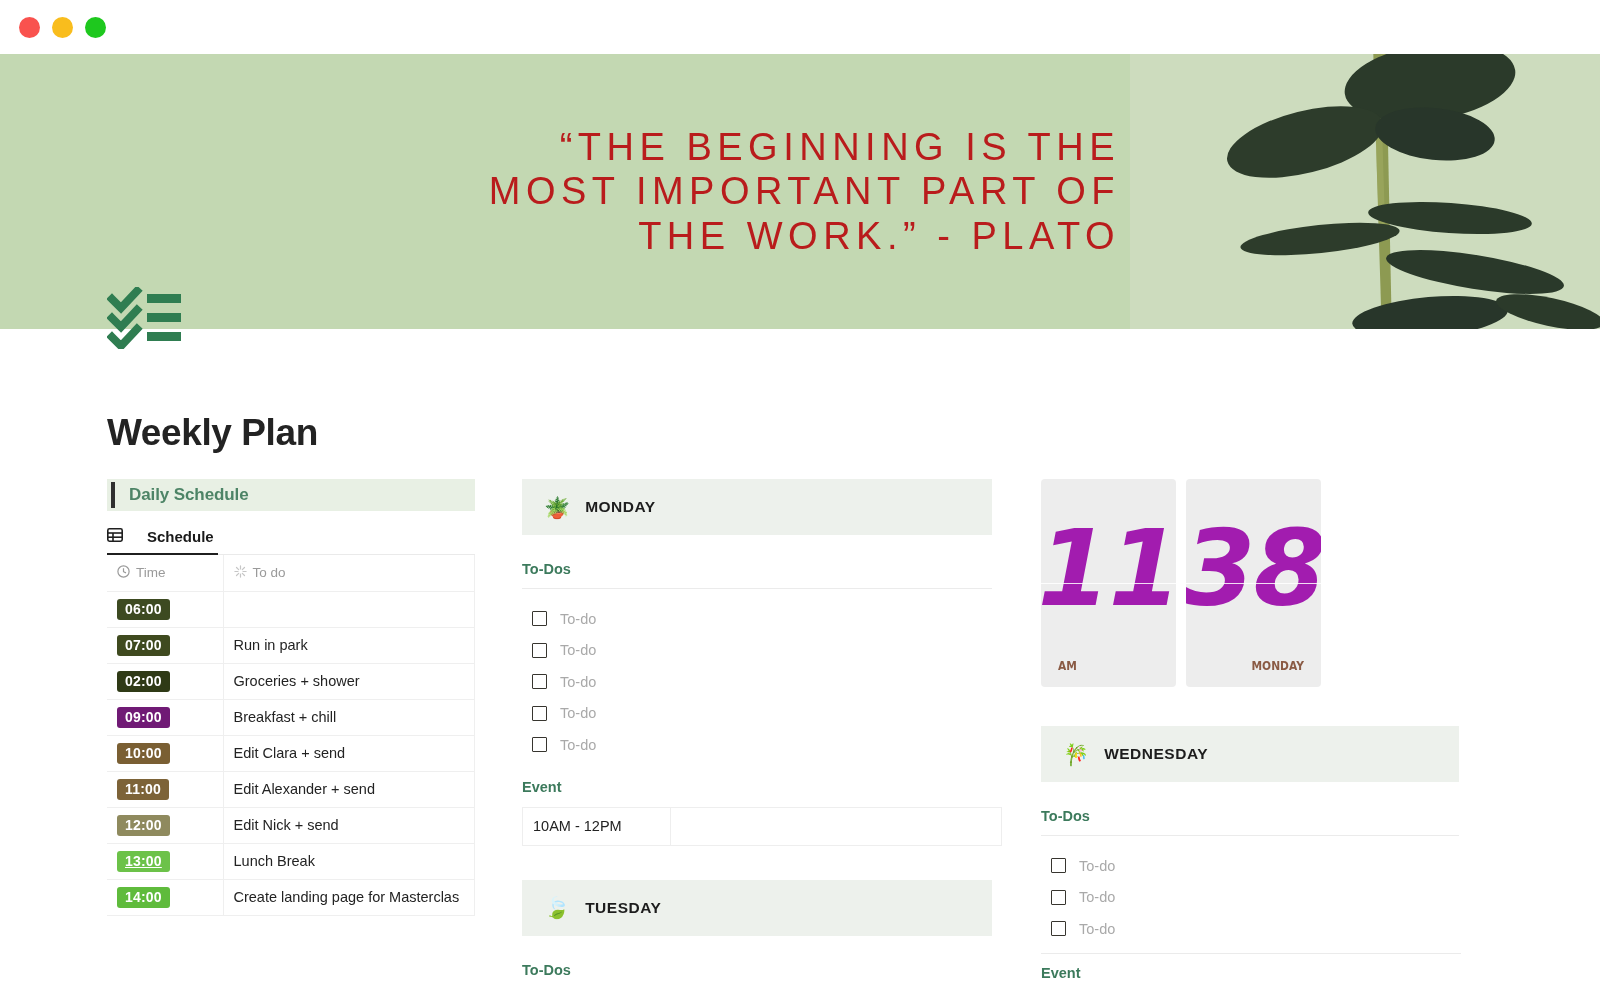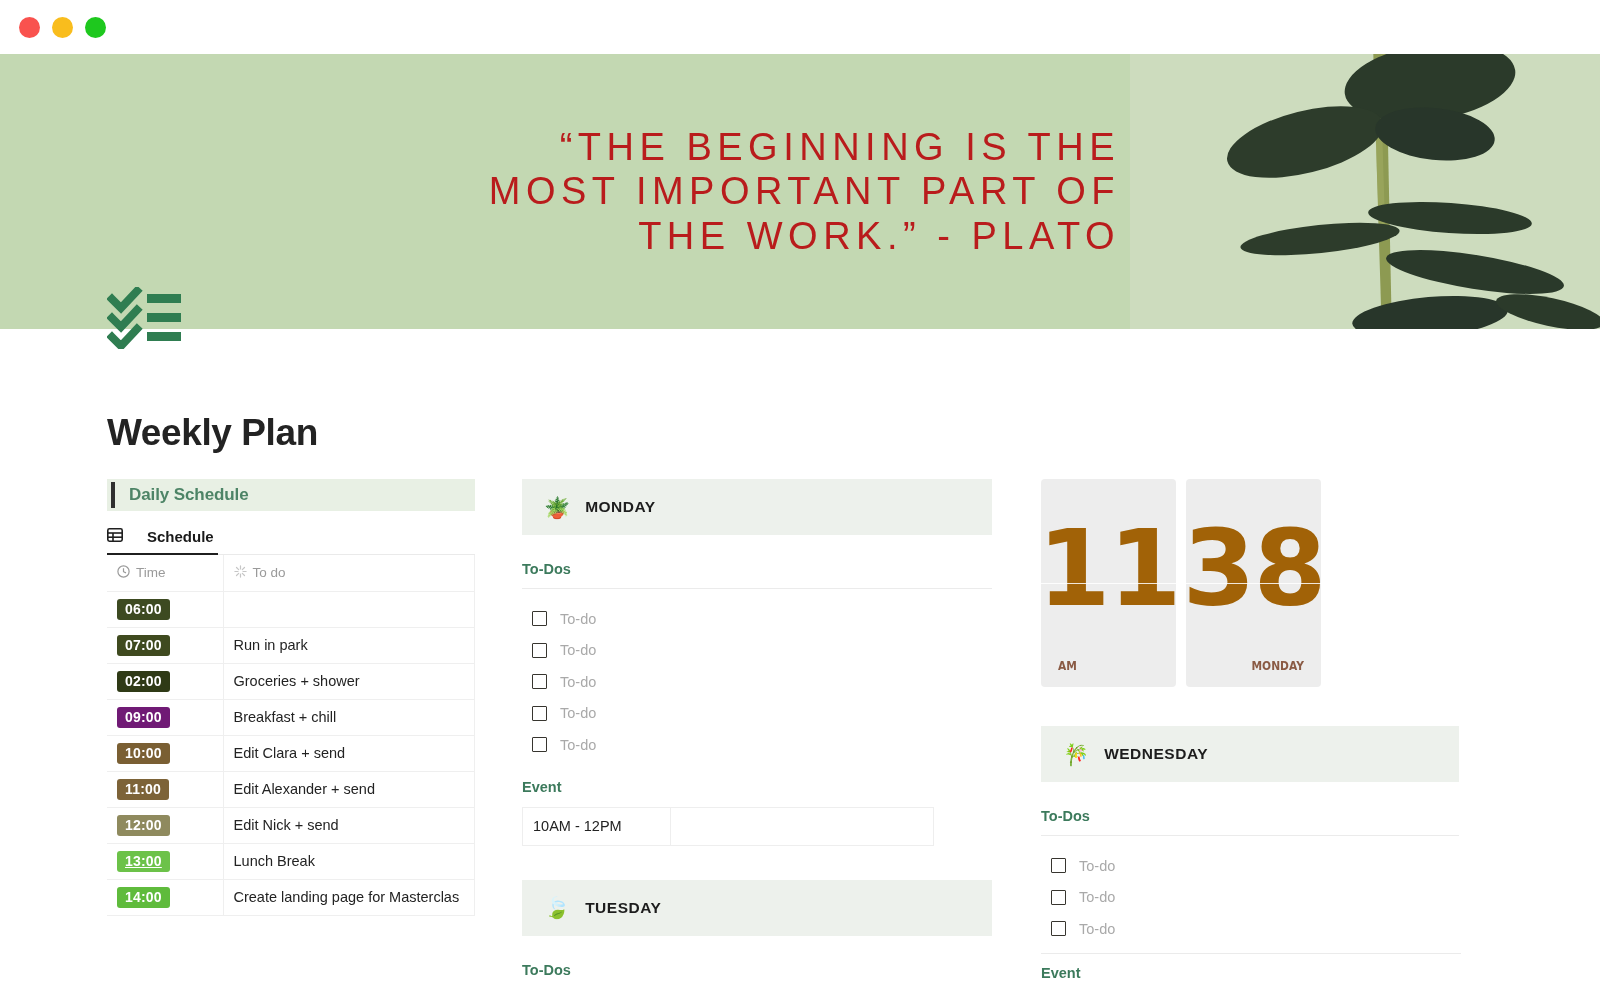--- a/index.html
+++ b/index.html
@@ -159,21 +159,21 @@
 
   .sec-gap { height: 18px; }
   .sec-label2 {
     font-size: 14.5px; font-weight: 700; color: #3c7a5c;
     margin-bottom: 12px;
   }
   .evt-table {
     display: flex;
     border: 1px solid #eeeeee;
     height: 39px;
-    width: 412px;
+    width: 480px;
     justify-content: center;
   }
   .evt-cell-a {
     width: 148px; border-right: 1px solid #eeeeee;
     display: flex; align-items: center; padding-left: 10px;
     font-size: 14.5px; color: #232323;
   }
   .evt-cell-b { flex: 1; }
 
   
@@ -189,23 +189,24 @@
   }
   .flip-card .seam {
     position: absolute; left: 0; right: 0; top: 104px;
     height: 1px; background: #ffffff; opacity: .85;
   }
   .flip-digit {
     position: absolute; left: 0; right: 0; top: 0; bottom: 0;
     display: flex; align-items: center; justify-content: center;
     font-family: "DejaVu Sans", sans-serif;
     font-size: 105px; font-weight: 700;
-    color: #a16207; letter-spacing: -2px;
+    color: #a21caf; letter-spacing: -2px;
     line-height: 1;
     padding-bottom: 28px;
+    font-style: italic;
   }
   .flip-meta {
     position: absolute; bottom: 14px;
     font-family: "DejaVu Sans", sans-serif;
     font-size: 13px; font-weight: 700; color: #8a5a44;
     letter-spacing: 0px;
     transform: scaleX(0.82); transform-origin: left bottom;
   }
   .flip-meta.left  { left: 17px; }
   .flip-meta.right { right: 17px; transform: scaleX(0.82); transform-origin: right bottom; }

